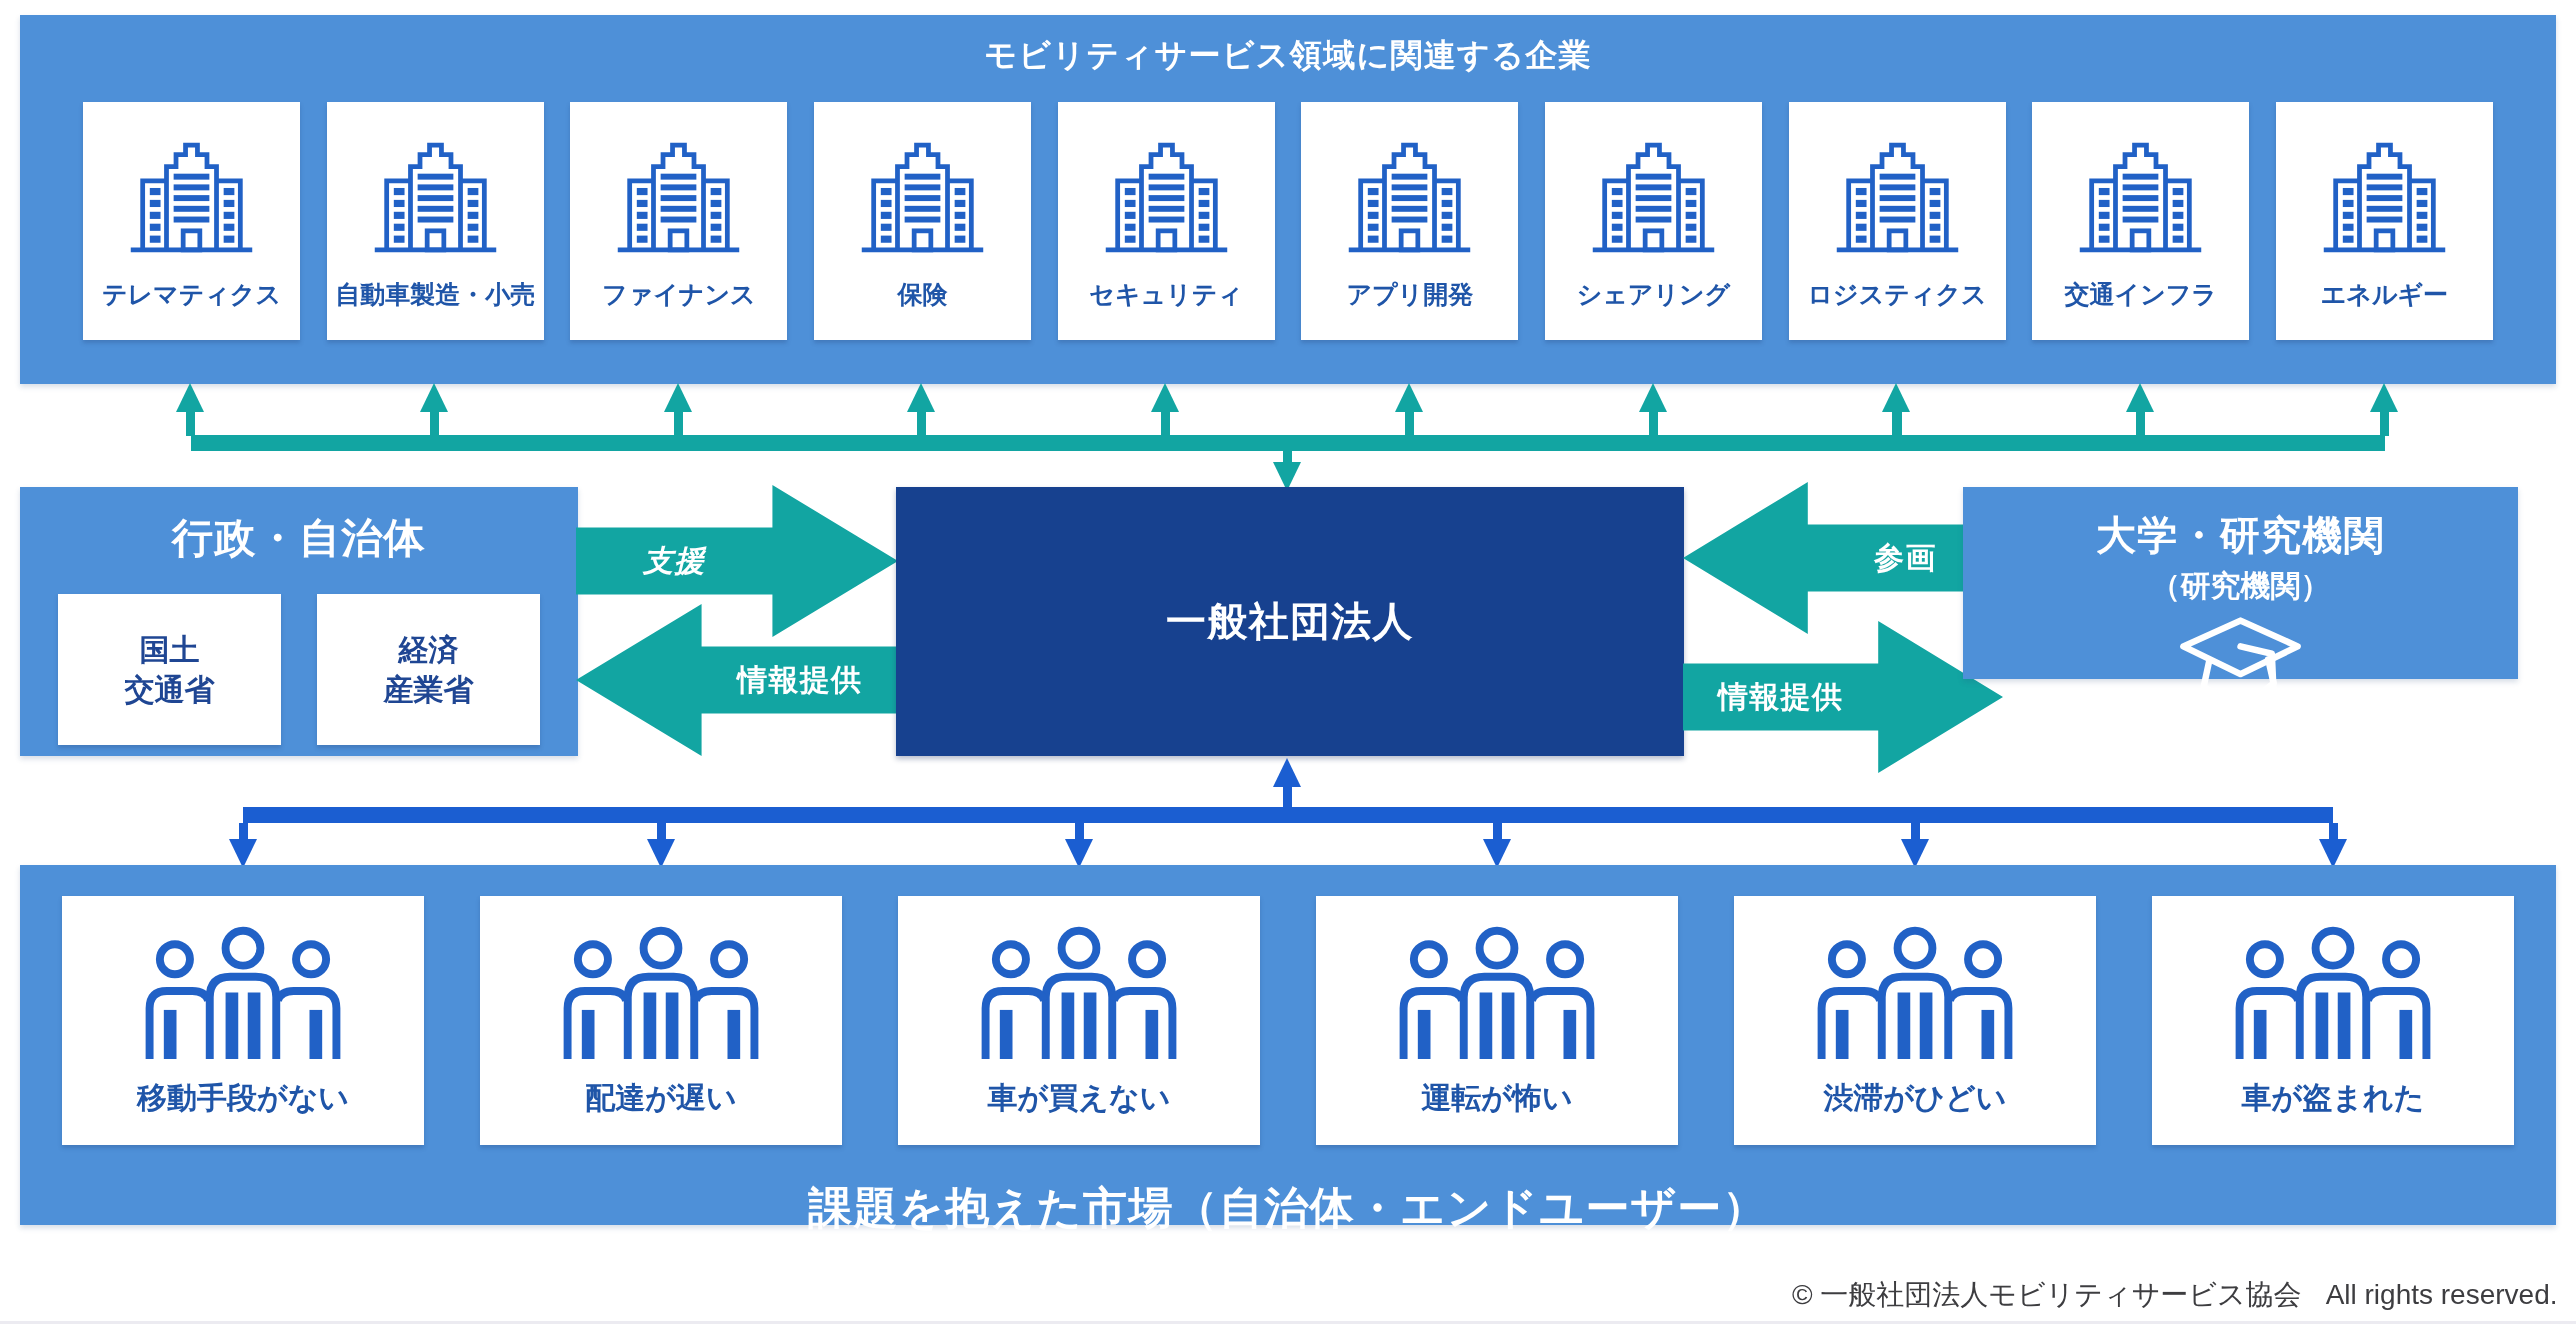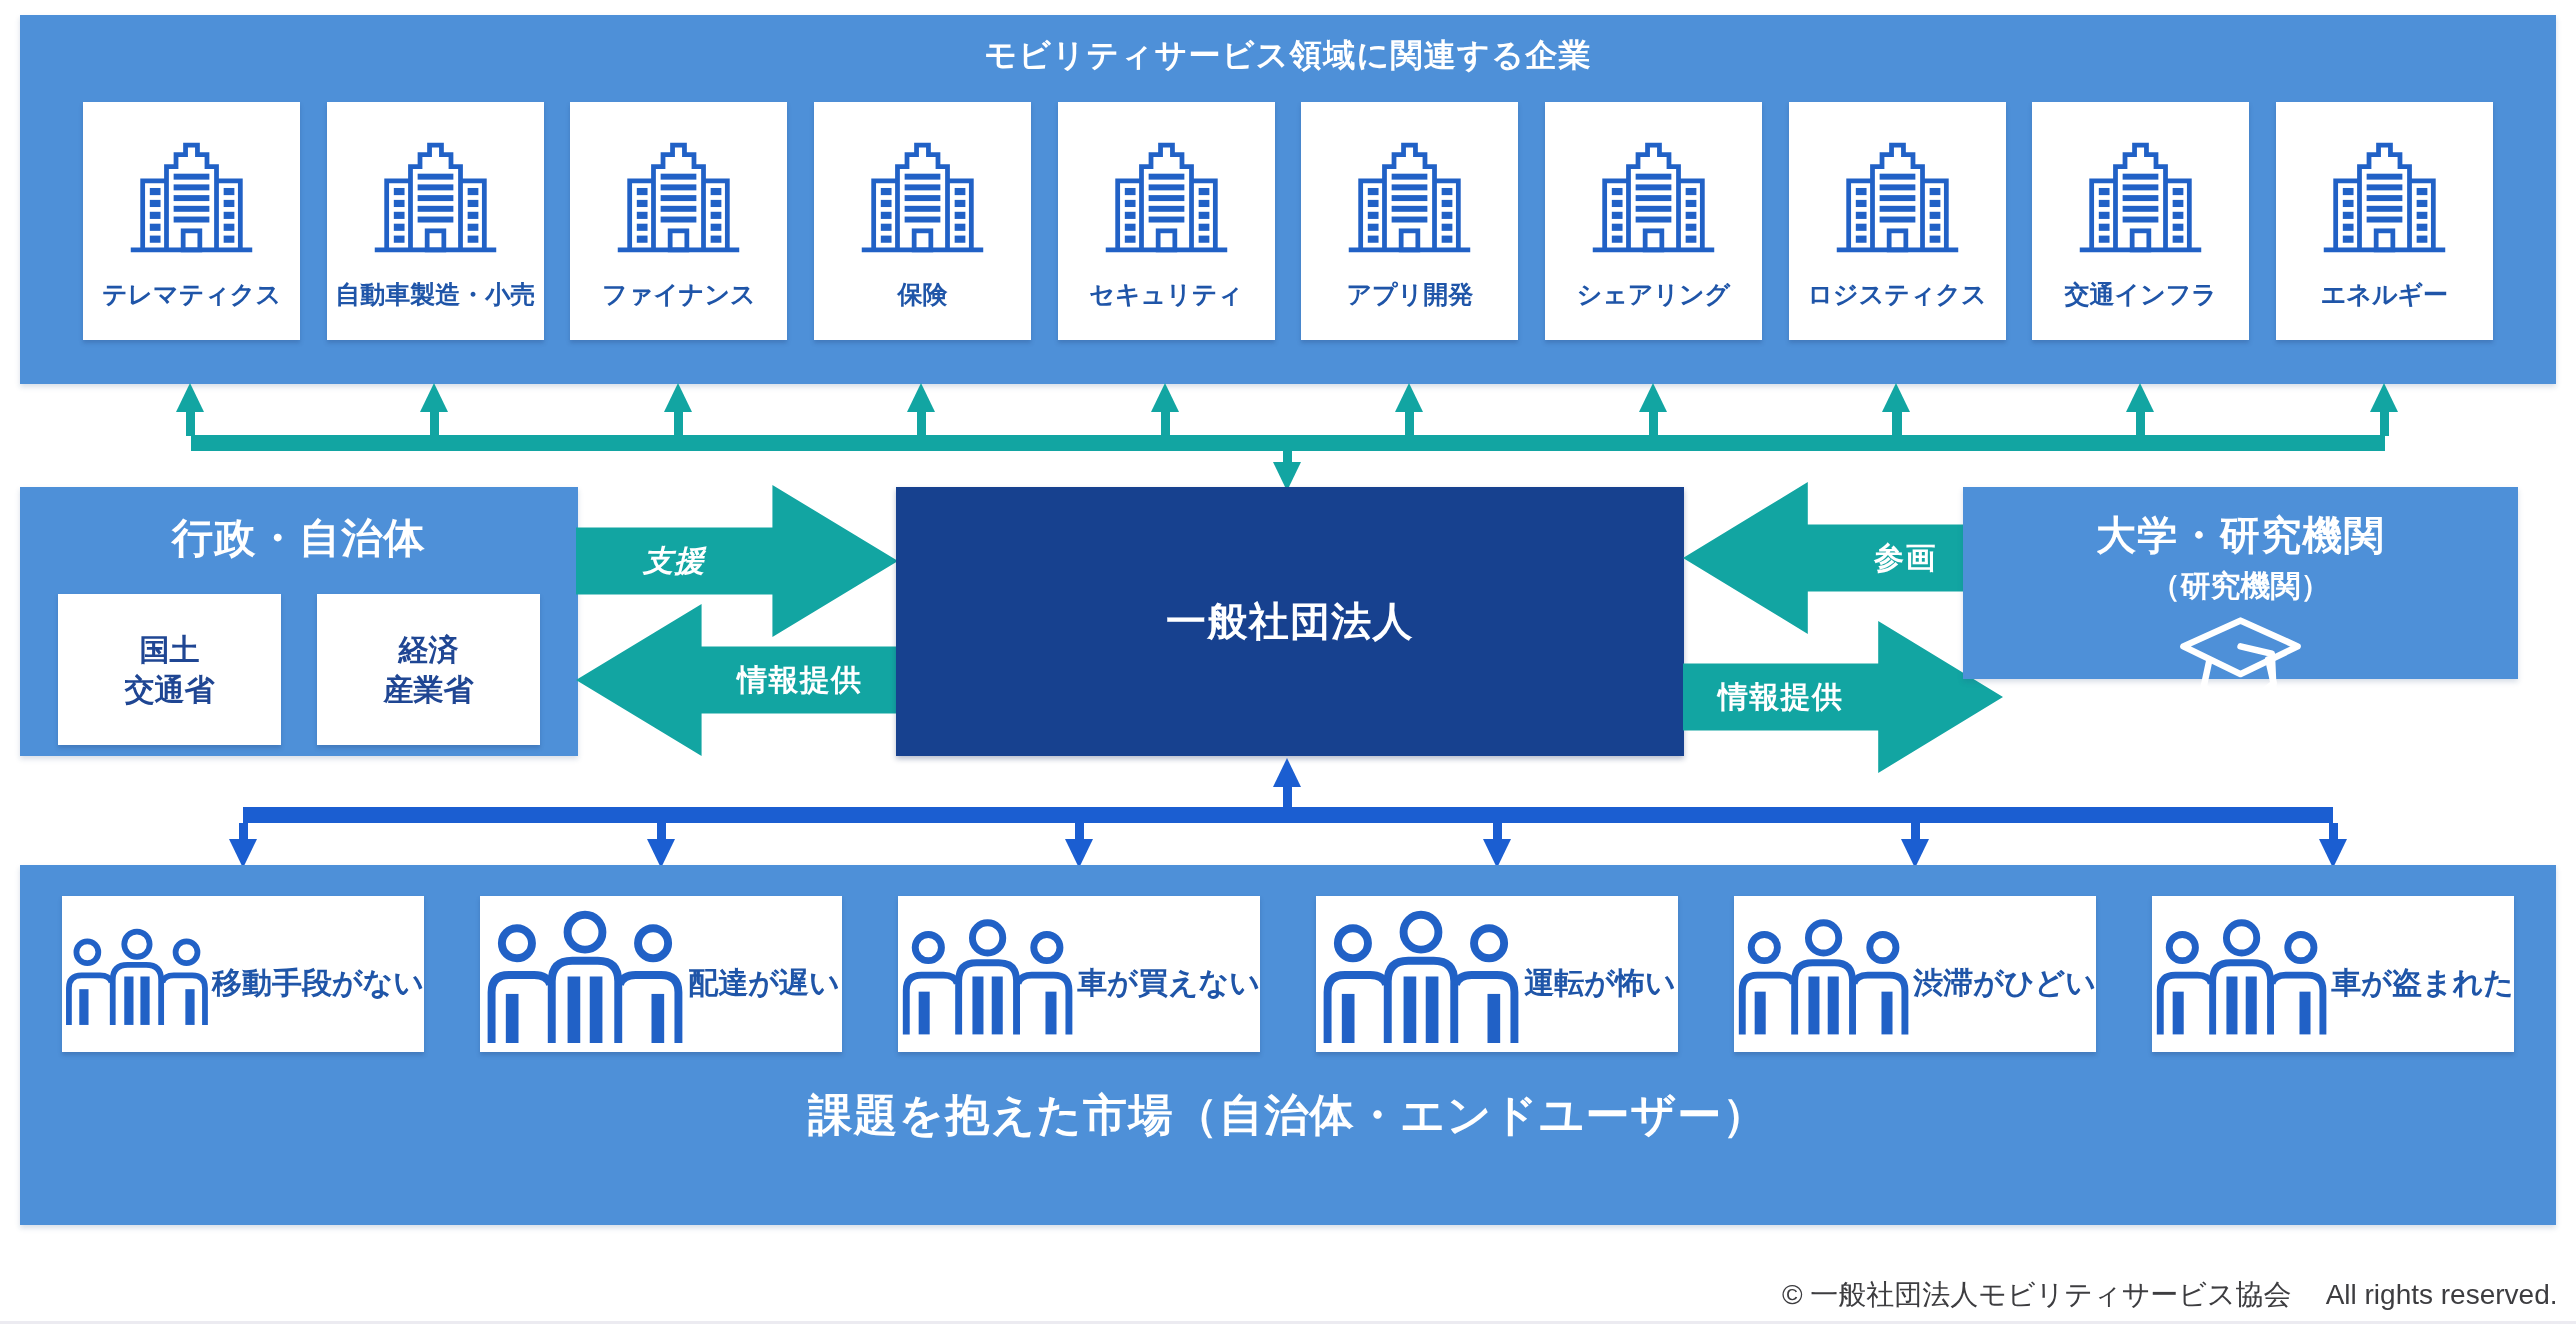--- a/index.html
+++ b/index.html
@@ -60,30 +60,30 @@
   .down-blue{position:relative;width:29px;height:45px;}
   .down-blue .shaft{position:absolute;left:10px;top:0;width:9.2px;height:17px;background:var(--arrow_blue,#1b5ed1);}
   .down-blue .head{position:absolute;left:0;top:16px;width:0;height:0;border-left:14.5px solid transparent;border-right:14.5px solid transparent;border-top:29px solid var(--arrow_blue,#1b5ed1);}
   .up-blue{position:absolute;left:1273px;top:758px;width:29px;height:50px;}
   .up-blue .head{position:absolute;left:0;top:0;width:0;height:0;border-left:14.5px solid transparent;border-right:14.5px solid transparent;border-bottom:29px solid var(--arrow_blue,#1b5ed1);}
   .up-blue .shaft{position:absolute;left:10px;top:26.4px;width:9.2px;height:24px;background:var(--arrow_blue,#1b5ed1);}
 
   
   #market-band{left:20px;top:865px;width:2536px;height:360px;box-shadow:0 3.3px 5.3px rgba(40,70,120,.18);}
   #issues-row{display:flex;justify-content:space-between;margin:31px 42px 0 42px;}
-  .issue-box{width:362px;height:156px;background:#fff;box-shadow:0 2.6px 4px rgba(30,60,110,.25);
-             display:flex;flex-direction:row;align-items:center;justify-content:center;box-sizing:border-box;}
+  .issue-box{width:362px;height:249px;background:#fff;box-shadow:0 2.6px 4px rgba(30,60,110,.25);
+             display:flex;flex-direction:column;align-items:center;justify-content:center;box-sizing:border-box;}
   .issue-box svg{margin-top:4px;}
   .issue-label{margin-top:18.5px;font-size:30px;font-weight:700;color:var(--label_blue,#1f55a8);white-space:nowrap;}
   #market-band .band-title{margin-top:34px;text-align:center;color:#fff;font-size:44px;font-weight:700;letter-spacing:1.3px;}
 
   
   #footer{position:absolute;right:18.5px;top:1276px;font-size:28px;color:#3d3d40;}
   #footer span{margin-left:0;}
-  #footer .rights{margin-left:34px;}
+  #footer .rights{margin-left:24px;}
   #bottom-edge{position:absolute;left:0;right:0;bottom:0;height:4px;background:#ecebf1;}
 </style>
 </head>
 <body>
 
 <svg width="0" height="0" style="position:absolute">
   <defs>
     <g id="building-glyph" fill="none" stroke="#2161C6" stroke-width="4">
       <path d="M4 92 H106"></path>
       <path d="M34 92 V22 H42 V12 H50 V4 H60 V12 H68 V22 H76 V92"></path>

